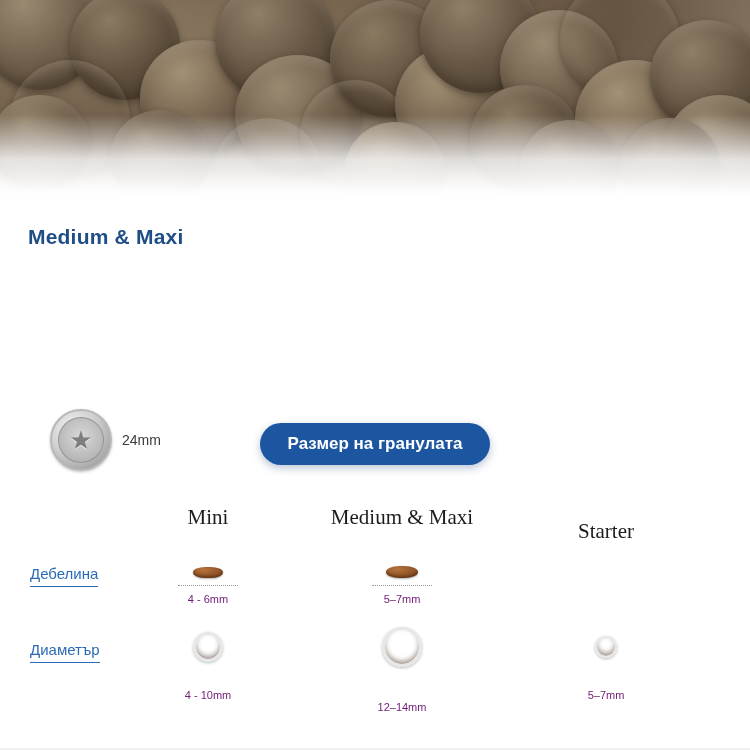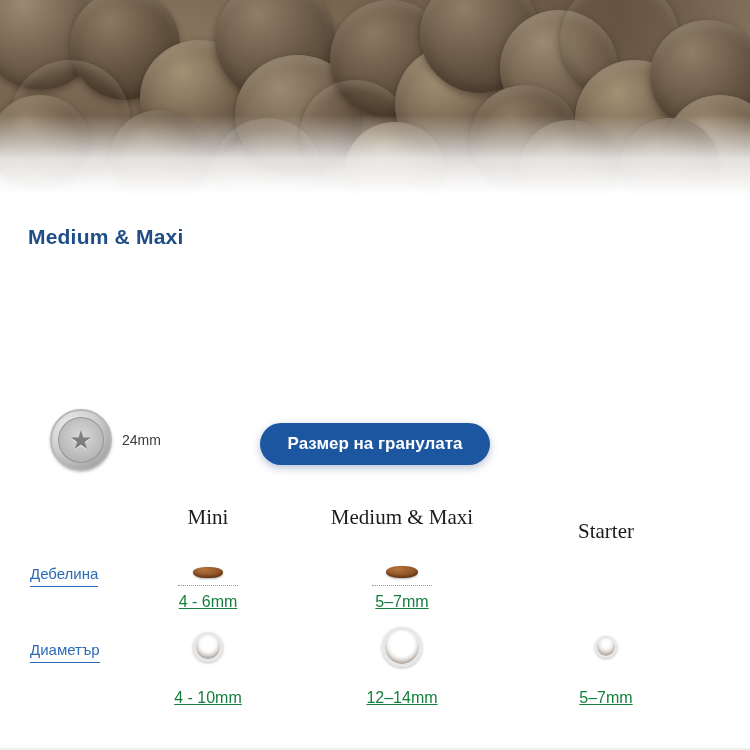--- a/index.html
+++ b/index.html
@@ -166,24 +166,23 @@
     transform: translateX(-50%);
     width: 140px;
   }
   .cell-img {
     height: 34px;
     display: flex;
     align-items: center;
     justify-content: center;
   }
   .cell-txt {
-    font-size: 16px;
-    color: #15803d;
+    font-size: 11px;
+    color: #701a75;
     margin-top: 4px;
-    text-decoration: underline;
   }
   .dotline {
     position: absolute;
     border-top: 1px dotted #9a9a9a;
     height: 0;
   }
 
   
   .kib-side {
     border-radius: 50% / 60%;
@@ -287,21 +286,21 @@
       <div class="cell-img" style="height:48px;">
         <div class="kib-top" style="width:30px;height:30px;"></div>
       </div>
       <div class="cell-txt" style="margin-top:18px;">4 - 10mm</div>
     </div>
 
     <div class="cell" style="left:402px; top:128px;">
       <div class="cell-img" style="height:48px;">
         <div class="kib-top" style="width:40px;height:40px;"></div>
       </div>
-      <div class="cell-txt" style="margin-top:18px;">12–14mm</div>
+      <div class="cell-txt" style="margin-top:30px;">12–14mm</div>
     </div>
 
     <div class="cell" style="left:606px; top:128px;">
       <div class="cell-img" style="height:48px;">
         <div class="kib-top" style="width:22px;height:22px;border-width:2px;"></div>
       </div>
       <div class="cell-txt" style="margin-top:18px;">5–7mm</div>
     </div>
 
   </div>

